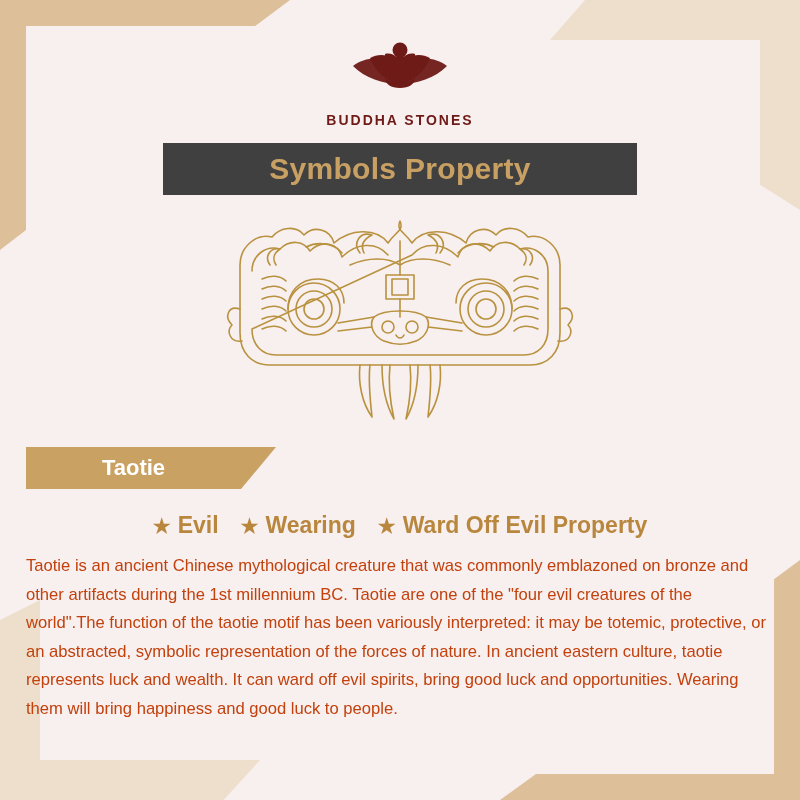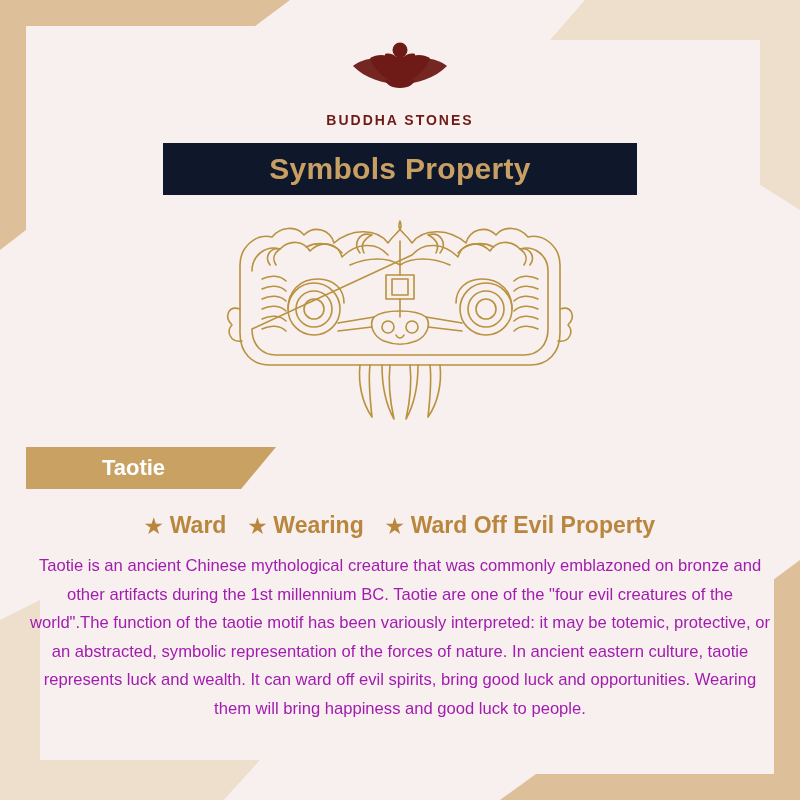--- a/index.html
+++ b/index.html
@@ -97,21 +97,21 @@
     font-family: "Liberation Sans", sans-serif;
   }
 
   
   .title-band {
     position: absolute;
     top: 143px;
     left: 163px;
     width: 474px;
     height: 52px;
-    background: #0f172a;
+    background: #404040;
   }
   .title-band .title-text {
     width: 100%;
     text-align: center;
     line-height: 52px;
     font-size: 30px;
     font-weight: bold;
     color: #c9a063;
     letter-spacing: 0.3px;
   }
@@ -177,22 +177,22 @@
   }
 
   
   .body-text {
     position: absolute;
     top: 552px;
     left: 26px;
     width: 748px;
     font-size: 16.6px;
     line-height: 28.5px;
-    color: #a21caf;
-    text-align: center;
+    color: #c2410c;
+    text-align: left;
     font-family: "Liberation Sans", sans-serif;
   }
 </style>
 </head>
 <body>
 
 <div class="page">
 
   <div class="corner corner-tl"></div>
   <div class="corner corner-tl2"></div>
@@ -297,21 +297,21 @@
       </svg>
     </span>
   </div>
 
   <div class="ribbon"></div>
   <div class="ribbon-text">Taotie</div>
 
   <div class="props">
     <div class="prop">
       <span class="star">★</span>
-      <span>Ward</span>
+      <span>Evil</span>
     </div>
     <div class="prop">
       <span class="star">★</span>
       <span>Wearing</span>
     </div>
     <div class="prop">
       <span class="star">★</span>
       <span>Ward Off Evil Property</span>
     </div>
   </div>

